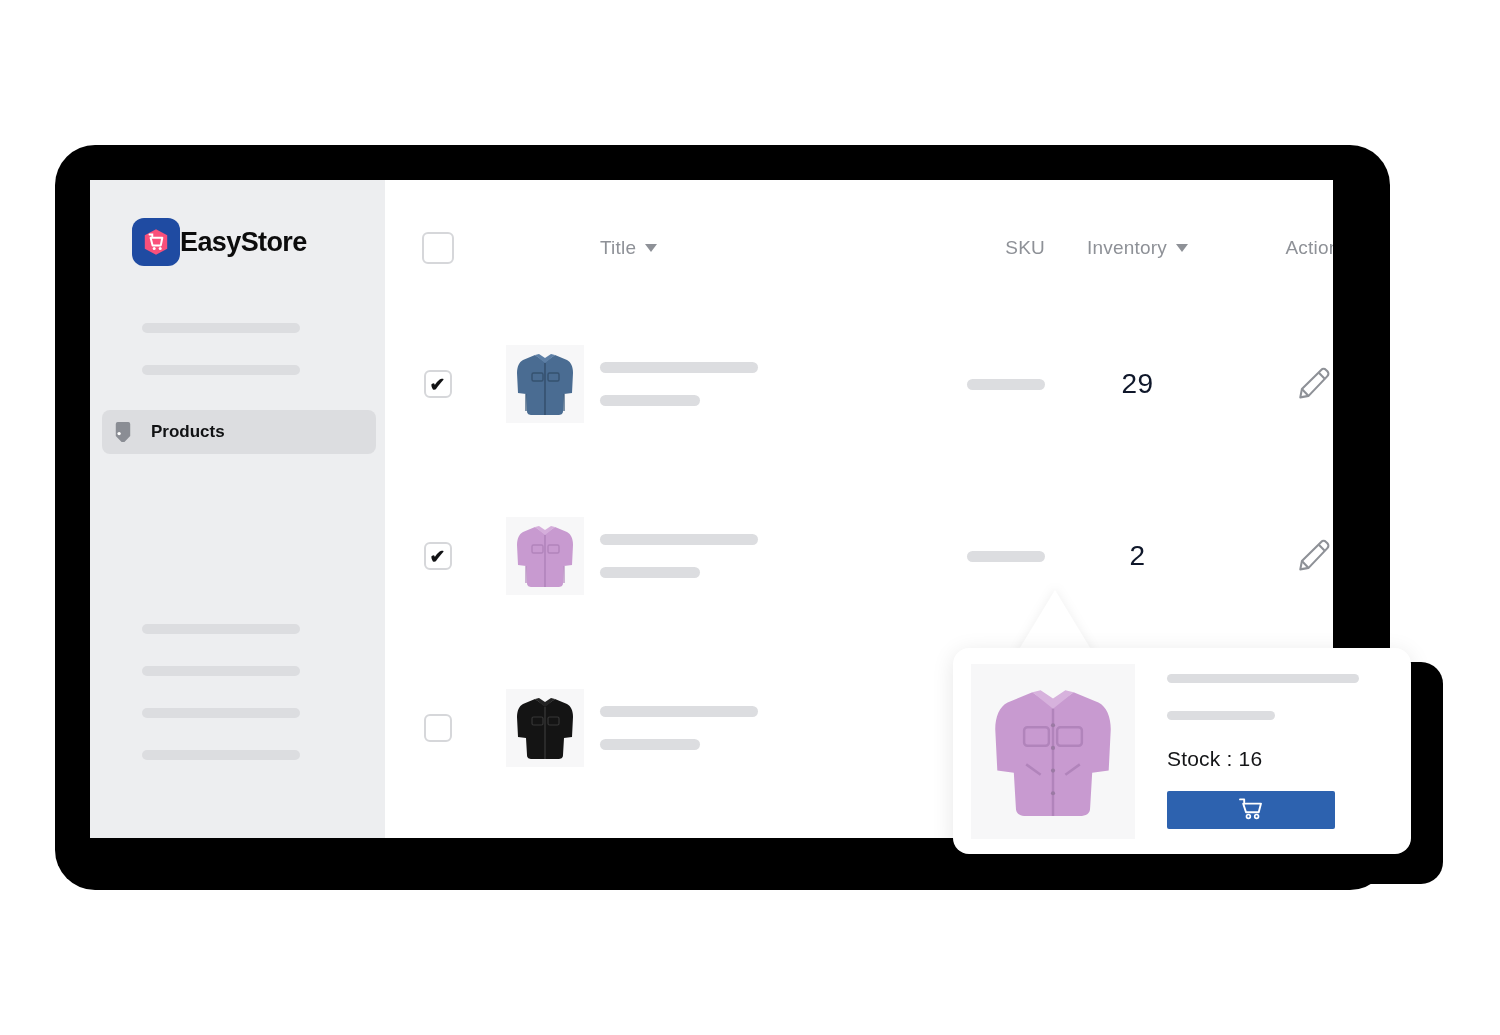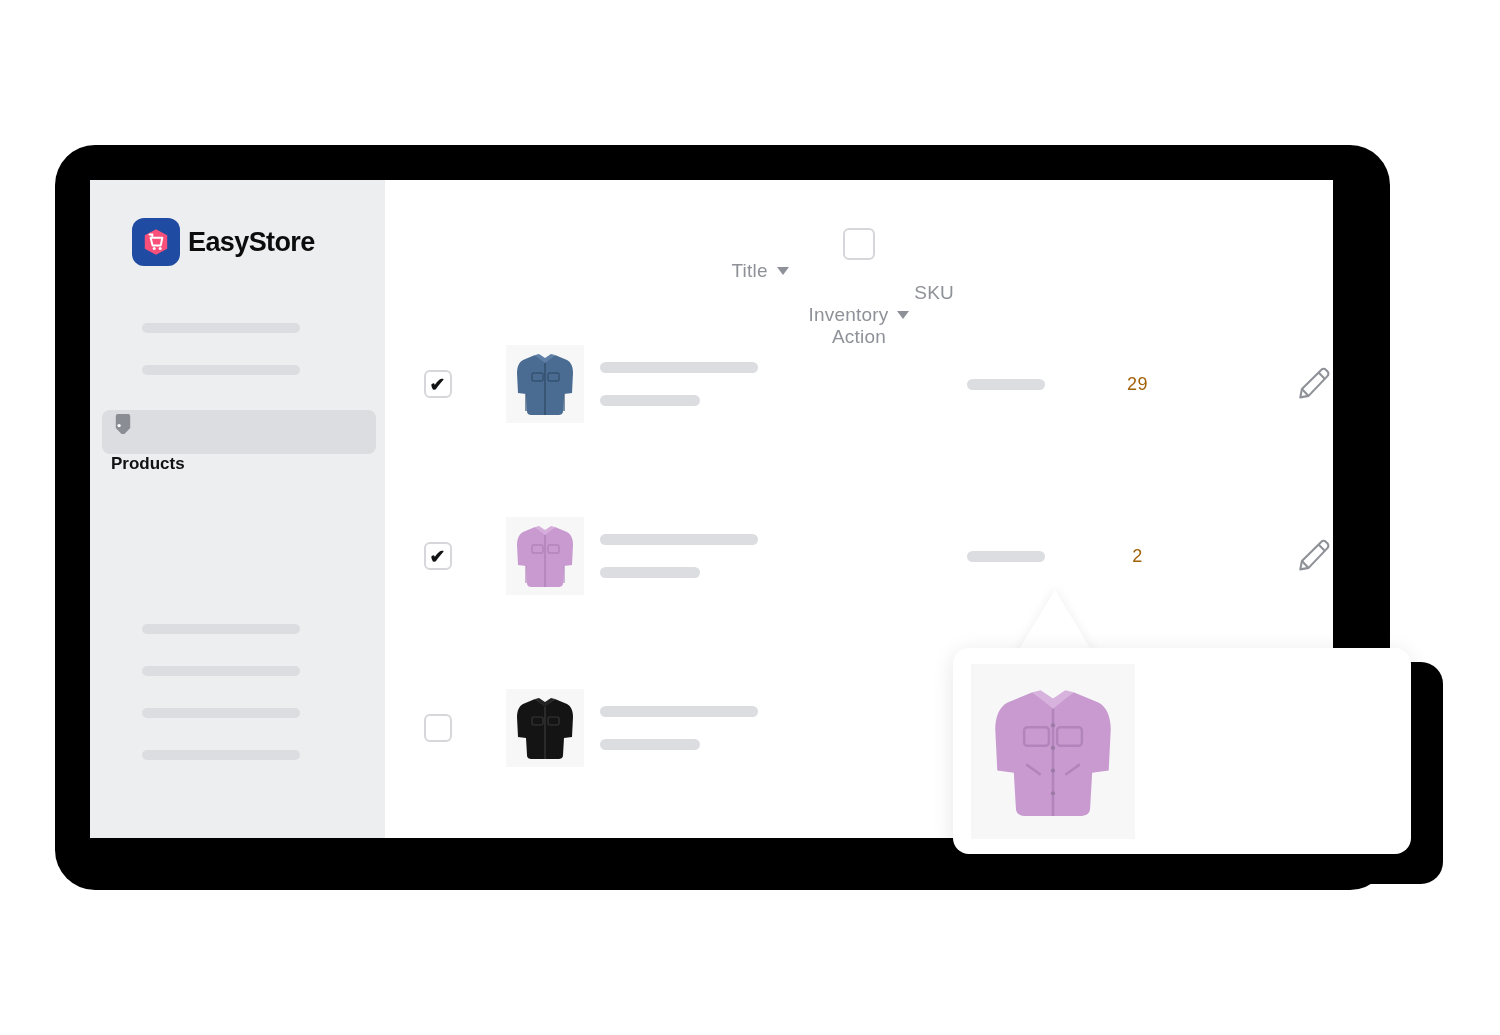--- a/index.html
+++ b/index.html
@@ -51,21 +51,21 @@
     height: 100%;
     background: #edeef0;
   }
 
   .brand {
     position: absolute;
     left: 42px;
     top: 38px;
     display: flex;
     align-items: center;
-    gap: 8px;
+    gap: 0;
   }
   .brand-logo {
     width: 48px;
     height: 48px;
     border-radius: 12px;
     background: #1f4ba2;
     display: flex;
     align-items: center;
     justify-content: center;
     flex: 0 0 auto;
@@ -94,25 +94,24 @@
 
   .nav-active {
     position: absolute;
     left: 12px;
     top: 230px;
     width: 274px;
     height: 44px;
     background: #dcdde0;
     border-radius: 8px;
     display: flex;
-    align-items: flex-start;
+    align-items: center;
     padding-left: 9px;
     box-sizing: border-box;
     gap: 16px;
-    flex-direction: column;
   }
   .nav-active-label {
     font-size: 17px;
     font-weight: bold;
     color: #111214;
   }
 
   .nav-sub {
     position: absolute;
     left: 68px;
@@ -156,21 +155,21 @@
     display: flex;
     align-items: center;
   }
   .c-check  { width: 105px; display: flex; justify-content: center; flex: 0 0 auto; }
   .c-thumb  { width: 110px; display: flex; justify-content: center; flex: 0 0 auto; }
   .c-title  { width: 255px; flex: 0 0 auto; }
   .c-sku    { width: 190px; display: flex; justify-content: flex-end; flex: 0 0 auto; }
   .c-inv    { width: 185px; display: flex; justify-content: center; flex: 0 0 auto; align-items: flex-end; }
   .c-act    { width: 165px; display: flex; justify-content: center; flex: 0 0 auto; }
 
-  .t-head { top: 48px; height: 40px; flex-direction: column; }
+  .t-head { top: 48px; height: 40px; }
   .th-label {
     font-size: 19px;
     color: #8e9197;
     display: flex;
     align-items: center;
     gap: 9px;
     letter-spacing: 0.2px;
   }
 
   .caret {
@@ -211,22 +210,22 @@
   }
   .thumb svg { display: block; }
 
   .title-bars .skel-bar { height: 11px; }
   .title-bars .b1 { width: 158px; margin-bottom: 22px; }
   .title-bars .b2 { width: 100px; }
 
   .sku-bar { width: 78px; height: 11px; }
 
   .inv-val {
-    font-size: 18px;
-    color: #a16207;
+    font-size: 28px;
+    color: #0f172a;
     letter-spacing: 0.5px;
   }
 
   .row1 { top: 165px; }
   .row2 { top: 337px; }
   .row3 { top: 509px; }
 
   
   .popup-shadow {
     position: absolute;
@@ -514,15 +513,30 @@
         <rect x="18" y="23" width="12" height="9" rx="1.6" fill="none" stroke="#b184bb" stroke-width="1.2"></rect>
         <rect x="34" y="23" width="12" height="9" rx="1.6" fill="none" stroke="#b184bb" stroke-width="1.2"></rect>
         <path d="M19 41 L26 46" stroke="#b184bb" stroke-width="1.2"></path>
         <path d="M45 41 L38 46" stroke="#b184bb" stroke-width="1.2"></path>
         <circle cx="32" cy="22" r="1" fill="#9b7aa4"></circle>
         <circle cx="32" cy="33" r="1" fill="#9b7aa4"></circle>
         <circle cx="32" cy="44" r="1" fill="#9b7aa4"></circle>
         <circle cx="32" cy="55" r="1" fill="#9b7aa4"></circle>
       </svg>
     </div>
+    <div class="popup-info">
+      <div class="skel-bar pb1"></div>
+      <div class="skel-bar pb2"></div>
+      <div class="stock-text">Stock : 16</div>
+      <button class="cart-btn">
+        <span>
+          <svg width="26" height="24" viewBox="0 0 26 24" aria-hidden="true">
+            <path d="M2 2.4 L6.2 2.4 L6.2 5.2" stroke="#ffffff" stroke-width="1.9" fill="none" stroke-linecap="round" stroke-linejoin="round"></path>
+            <path d="M5.2 6.6 L23 6.6 L20.7 15.2 L8 15.2 Z" stroke="#ffffff" stroke-width="1.9" fill="none" stroke-linejoin="round"></path>
+            <circle cx="10.4" cy="19.4" r="1.9" fill="none" stroke="#ffffff" stroke-width="1.7"></circle>
+            <circle cx="18.6" cy="19.4" r="1.9" fill="none" stroke="#ffffff" stroke-width="1.7"></circle>
+          </svg>
+        </span>
+      </button>
+    </div>
   </div>
 
 </div>
 
 </body></html>

